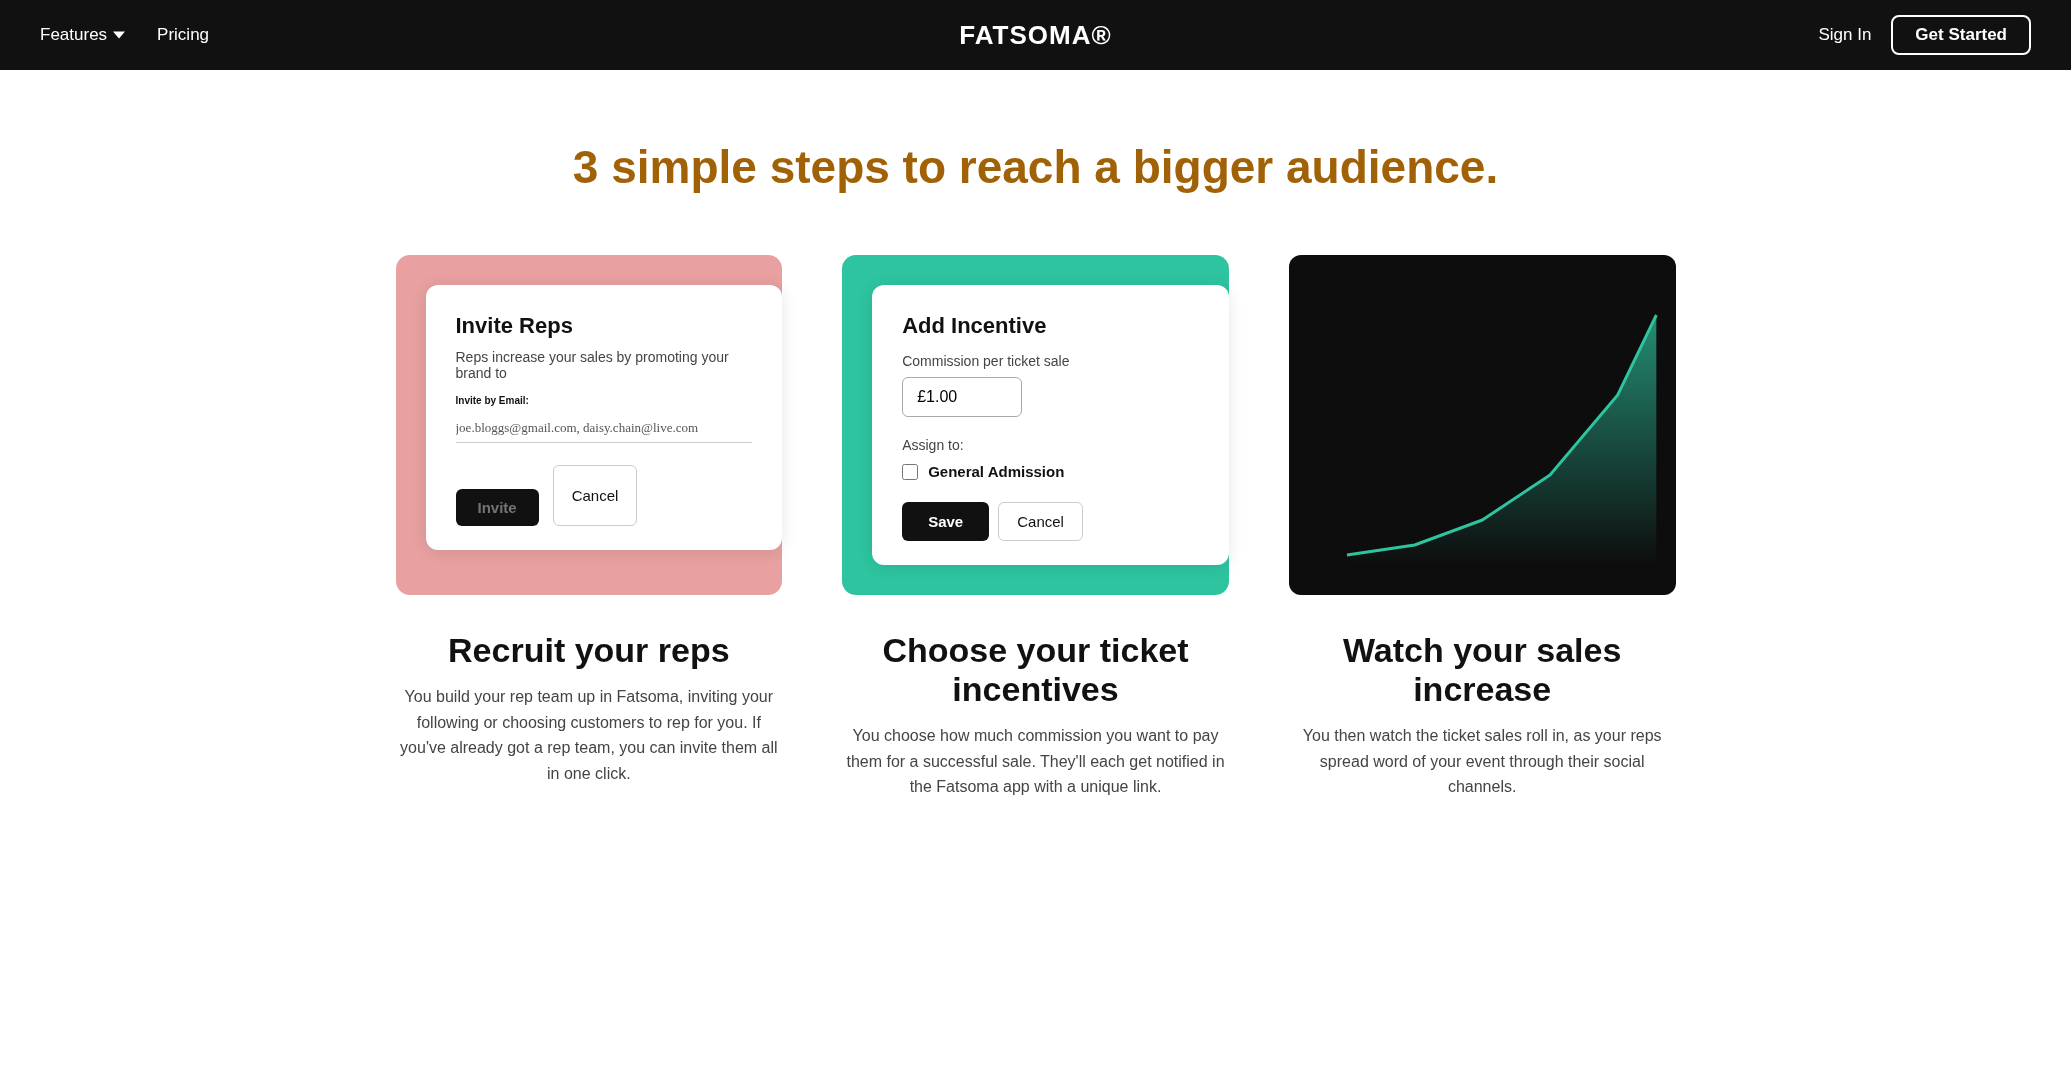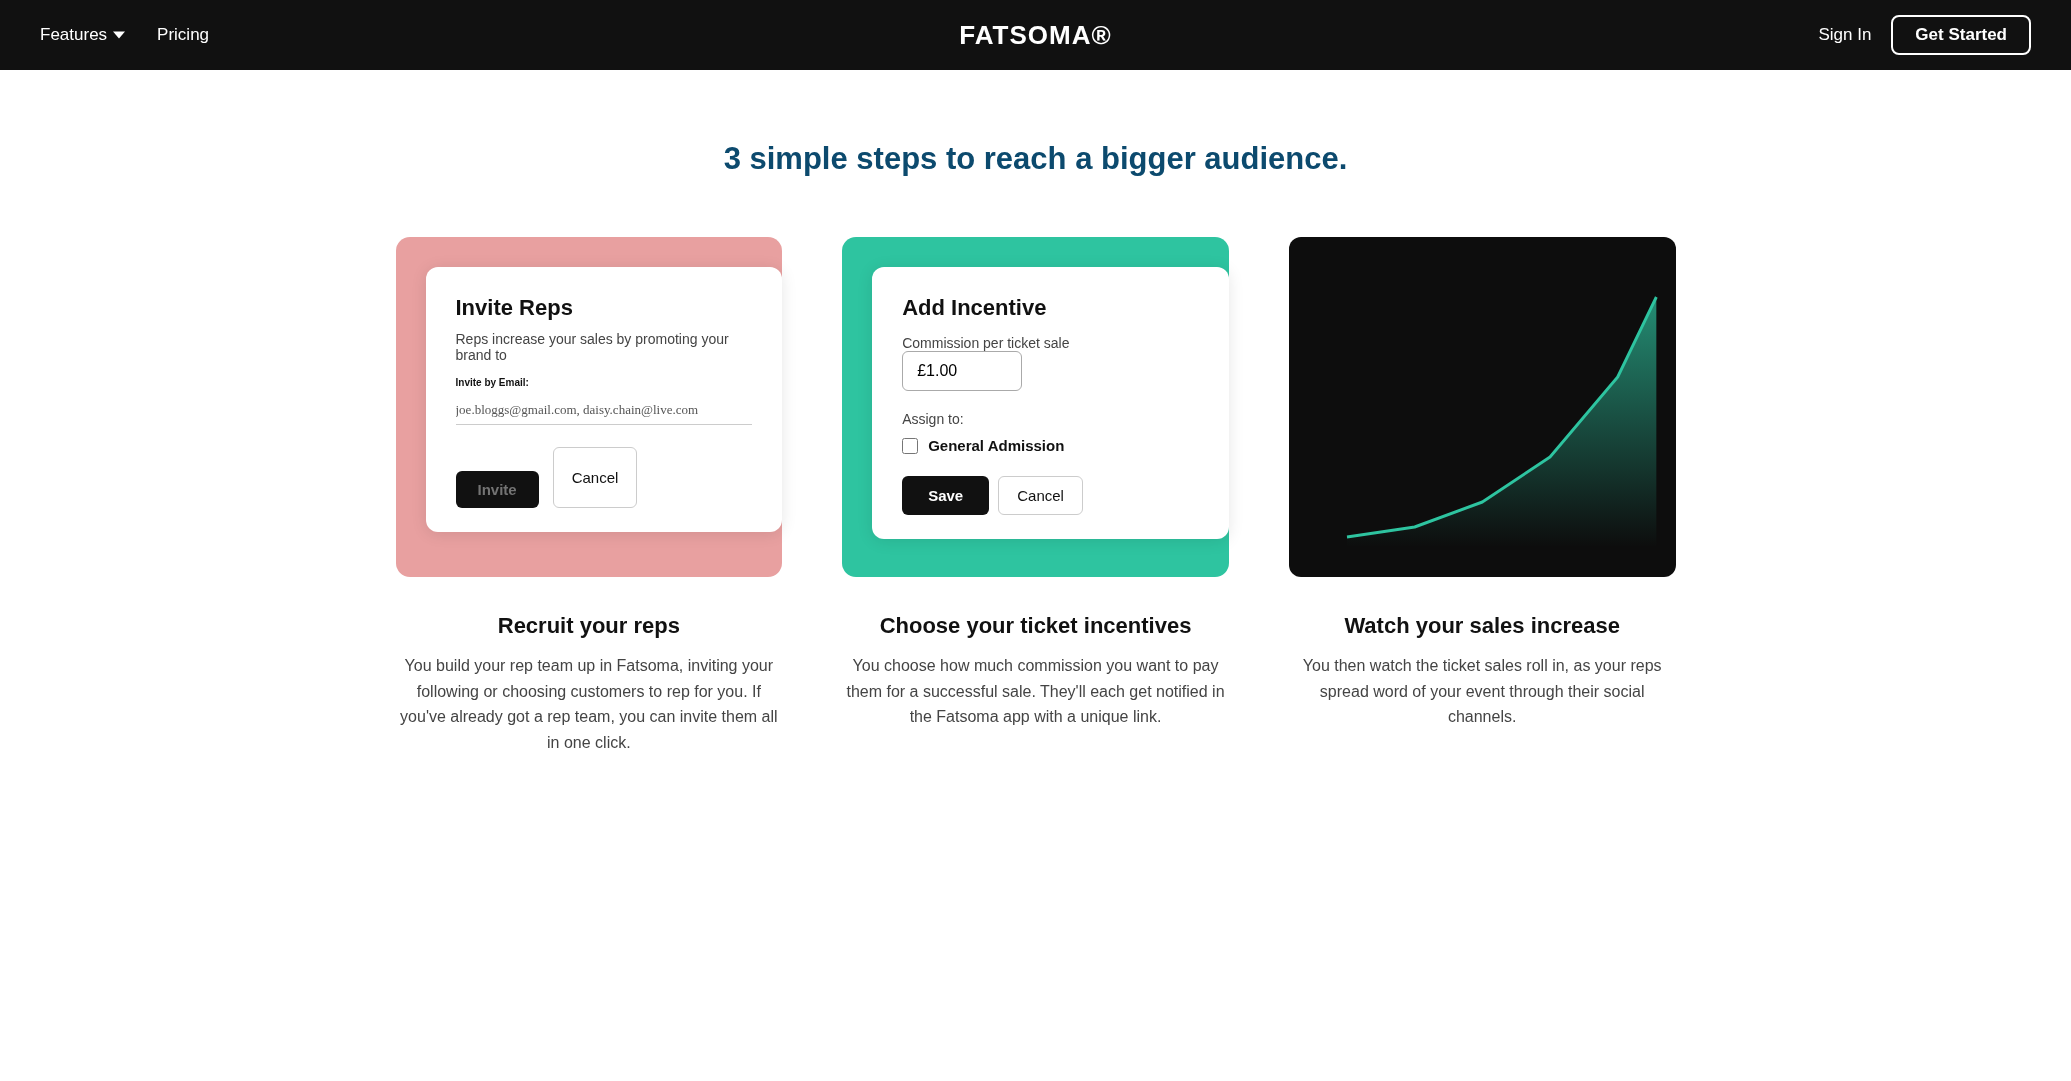--- a/index.html
+++ b/index.html
@@ -71,24 +71,24 @@
       cursor: pointer;
       background: transparent;
     }
 
     
     .hero {
       text-align: center;
       padding: 70px 20px 50px;
     }
     .hero h1 {
-      font-size: 31px;
+      font-size: 46px;
       font-weight: 800;
       line-height: 1.2;
-      color: #0c4a6e;
+      color: #a16207;
     }
 
     
     .three-cols {
       display: flex;
       justify-content: center;
       align-items: flex-start;
       gap: 60px;
       padding: 10px 60px 80px;
       max-width: 1400px;
@@ -200,20 +200,21 @@
       width: calc(100% - 30px);
     }
     .incentive-card h3 {
       font-size: 22px;
       font-weight: 700;
       margin-bottom: 14px;
     }
     .incentive-card .field-label {
       font-size: 14px;
       color: #444;
+      margin-bottom: 8px;
     }
     .incentive-card .price-input {
       border: 1.5px solid #aaa;
       border-radius: 6px;
       padding: 10px 14px;
       font-size: 16px;
       width: 120px;
       margin-bottom: 20px;
       display: block;
     }
@@ -265,21 +266,21 @@
       background: #0d0d0d;
       border-radius: 12px;
       width: 100%;
       height: 340px;
       overflow: hidden;
       position: relative;
     }
 
     
     .col-title {
-      font-size: 22px;
+      font-size: 34px;
       font-weight: 800;
       text-align: center;
       margin-bottom: 14px;
     }
     .col-desc {
       font-size: 16px;
       color: #444;
       text-align: center;
       line-height: 1.6;
     }

